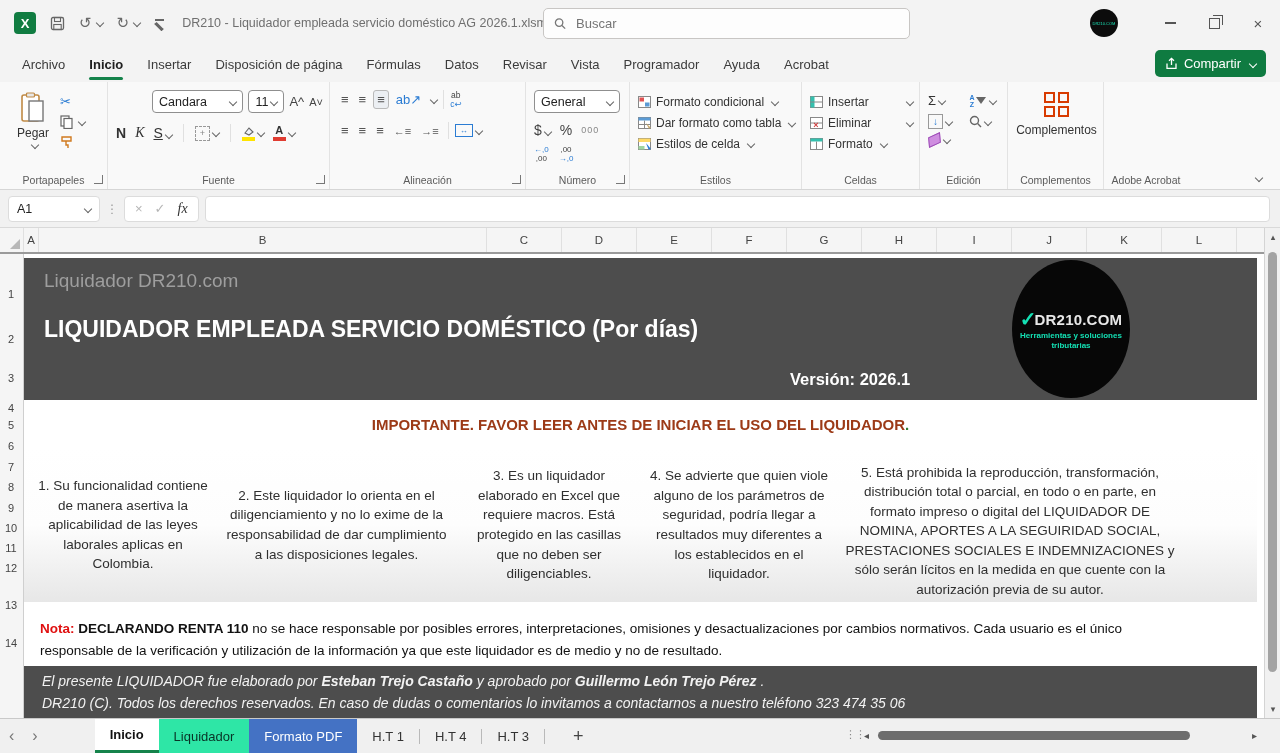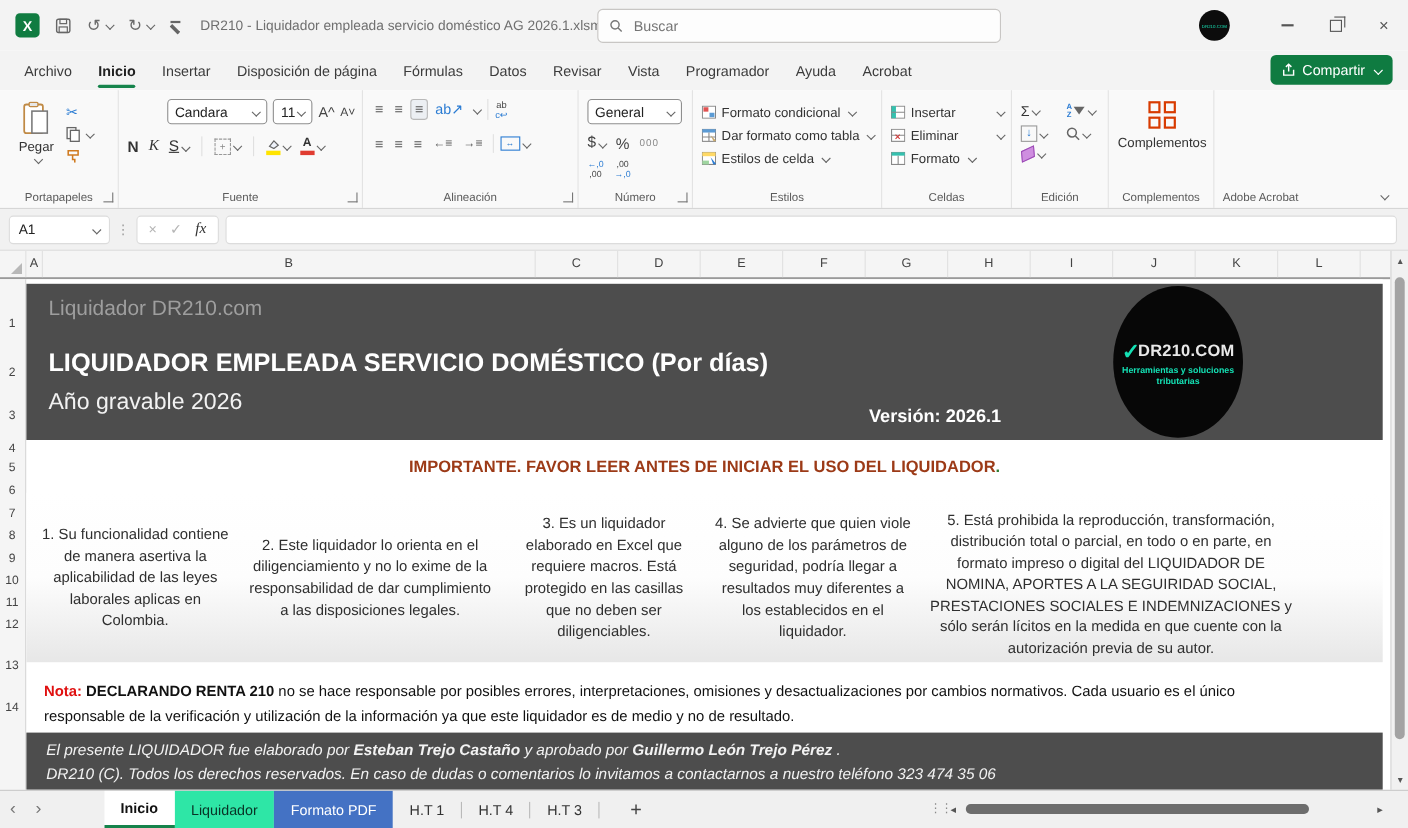--- a/index.html
+++ b/index.html
@@ -526,21 +526,20 @@
       <span class="rn" style="top:308px;">12</span>
       <span class="rn" style="top:345px;">13</span>
       <span class="rn" style="top:383px;">14</span>
     </div>
 
     <div class="sheet">
 
       <div class="dkhead">
         <div class="brand">Liquidador DR210.com</div>
         <div class="shtitle">LIQUIDADOR EMPLEADA SERVICIO DOMÉSTICO (Por días)</div>
-        <div class="shsub">Año gravable 2026</div>
         <div class="version">Versión: 2026.1</div>
         <div class="logo">
           <div class="row1">
             <span class="chk">✓</span>
             <span class="nm">DR210.COM</span>
           </div>
           <span class="tg">Herramientas y soluciones</span>
           <span class="tg">tributarias</span>
         </div>
       </div>
@@ -552,21 +551,21 @@
       <div class="notes">
         <div class="note" style="width:170px;">1. Su funcionalidad contiene de manera asertiva la aplicabilidad de las leyes laborales aplicas en Colombia.</div>
         <div class="note" style="width:225px;">2. Este liquidador lo orienta en el diligenciamiento y no lo exime de la responsabilidad de dar cumplimiento a las disposiciones legales.</div>
         <div class="note" style="width:168px;">3. Es un liquidador elaborado en Excel que requiere macros. Está protegido en las casillas que no deben ser diligenciables.</div>
         <div class="note" style="width:180px;">4. Se advierte que quien viole alguno de los parámetros de seguridad, podría llegar a resultados muy diferentes a los establecidos en el liquidador.</div>
         <div class="note" style="width:330px;margin-top:12px;">5. Está prohibida la reproducción, transformación, distribución total o parcial, en todo o en parte, en formato impreso o digital del LIQUIDADOR DE NOMINA, APORTES A LA SEGUIRIDAD SOCIAL, PRESTACIONES SOCIALES E INDEMNIZACIONES y sólo serán lícitos en la medida en que cuente con la autorización previa de su autor.</div>
       </div>
 
       <div class="nota">
         <span class="red">Nota:</span>
-        <b>DECLARANDO RENTA 210</b>
+        <b>DECLARANDO RENTA 110</b>
         <span>no se hace responsable por posibles errores, interpretaciones, omisiones y desactualizaciones por cambios normativos. Cada usuario es el único responsable de la verificación y utilización de la información ya que este liquidador es de medio y no de resultado.</span>
       </div>
 
       <div class="dkfoot">
         <div class="l1">
           <span>El presente LIQUIDADOR fue elaborado por </span><b>Esteban Trejo Castaño</b><span> y aprobado por </span><b>Guillermo León Trejo Pérez</b><span> .</span>
         </div>
         <div class="l2">DR210 (C). Todos los derechos reservados. En caso de dudas o comentarios lo invitamos a contactarnos a nuestro teléfono 323 474 35 06</div>
       </div>
     </div>

